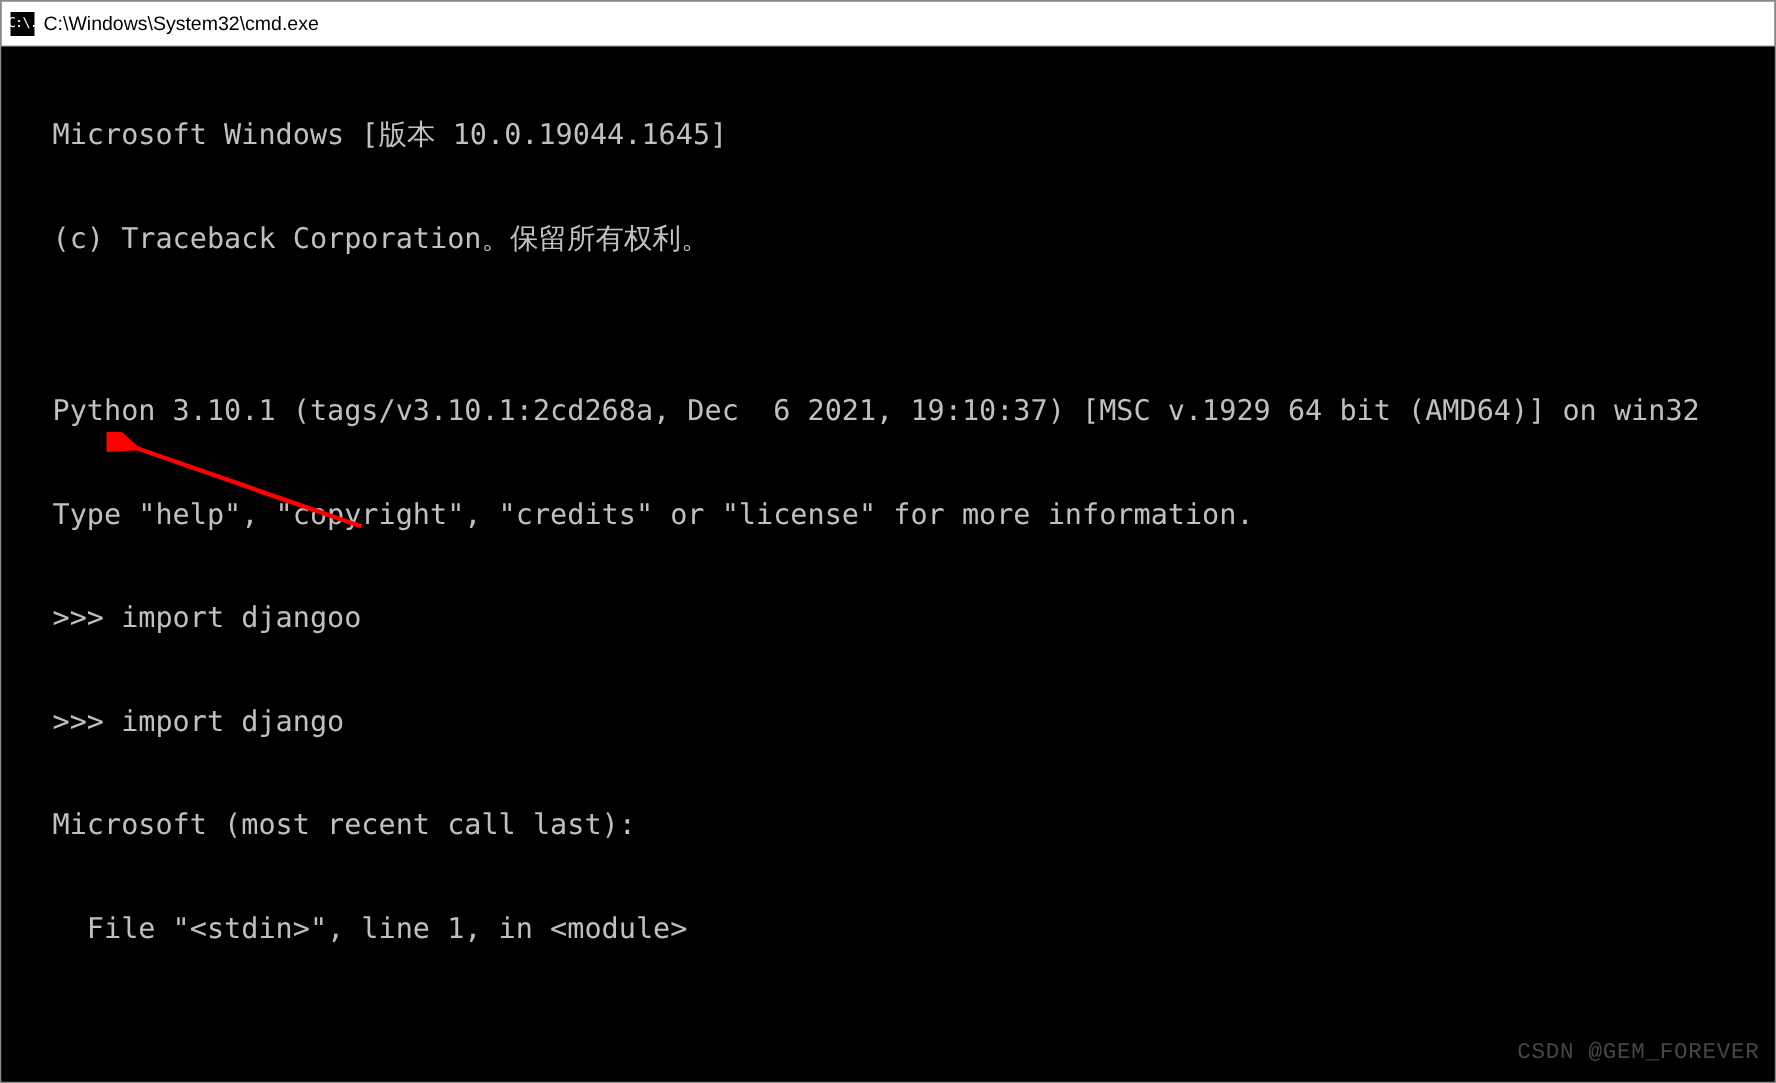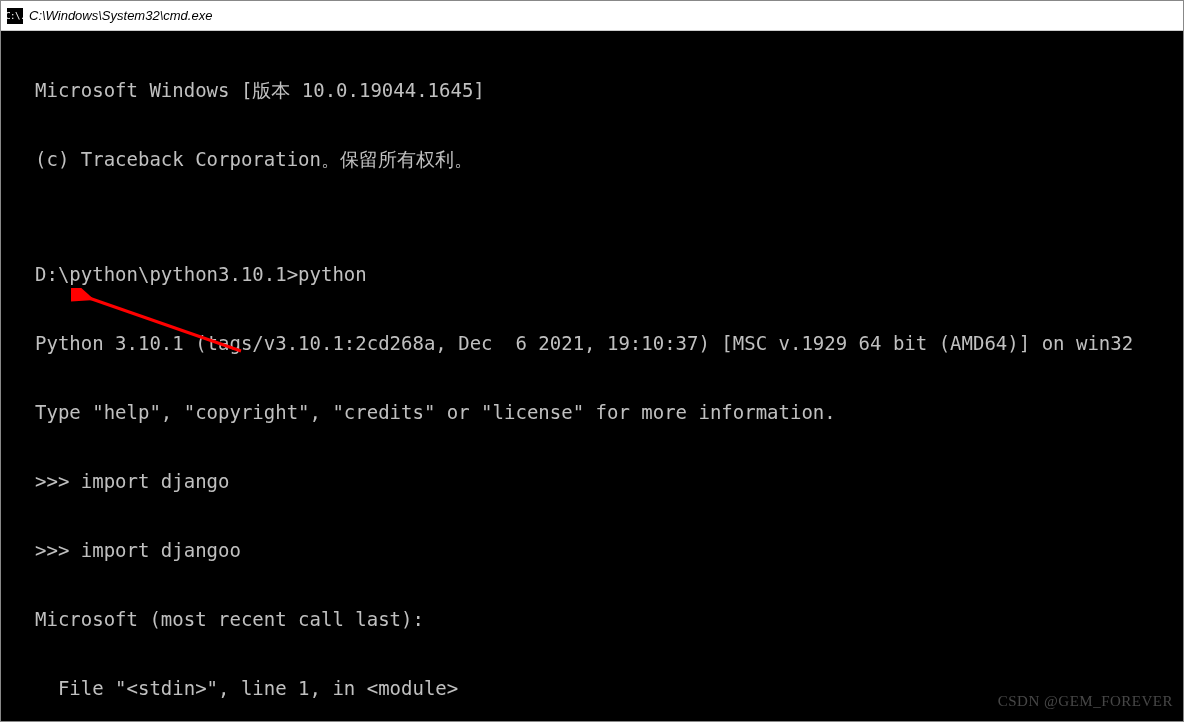--- a/index.html
+++ b/index.html
@@ -40,21 +40,20 @@
       font-family: monospace;
       display: flex;
       align-items: center;
       justify-content: center;
       margin-right: 6px;
       letter-spacing: -0.5px;
     }
     .titlebar-text {
       font-size: 13px;
       color: #000;
-      font-style: italic;
     }
     .terminal {
       flex: 1;
       background: #000;
       color: #c0c0c0;
       font-family: "NSimSun", "SimSun", "Consolas", monospace;
       font-size: 19px;
       line-height: 23px;
       padding: 2px 0 0 2px;
       white-space: pre;
@@ -70,41 +69,40 @@
       left: 70px;
       top: 257px;
       pointer-events: none;
     }
     .watermark {
       position: absolute;
       right: 10px;
       bottom: 8px;
       color: rgba(200,200,200,0.35);
       font-size: 15px;
-      font-family: Liberation Serif, serif;
+      font-family: Liberation Mono, monospace;
       letter-spacing: 0.5px;
     }
   </style>
 </head>
 <body>
 
 <div class="window">
   <div class="titlebar">
     <div class="titlebar-icon">C:\.</div>
     <div class="titlebar-text">C:\Windows\System32\cmd.exe</div>
   </div>
   <div class="terminal">
     <span class="terminal-line">Microsoft Windows [版本 10.0.19044.1645]</span>
     <span class="terminal-line">(c) Traceback Corporation。保留所有权利。</span>
     <span class="terminal-line"></span>
-    <span class="terminal-line">D:\python\python3.10.1&gt;python</span>
     <span class="terminal-line">Python 3.10.1 (tags/v3.10.1:2cd268a, Dec  6 2021, 19:10:37) [MSC v.1929 64 bit (AMD64)] on win32</span>
     <span class="terminal-line">Type "help", "copyright", "credits" or "license" for more information.</span>
+    <span class="terminal-line">&gt;&gt;&gt; import djangoo</span>
     <span class="terminal-line">&gt;&gt;&gt; import django</span>
-    <span class="terminal-line">&gt;&gt;&gt; import djangoo</span>
     <span class="terminal-line">Microsoft (most recent call last):</span>
     <span class="terminal-line">  File "&lt;stdin&gt;", line 1, in &lt;module&gt;</span>
     
     
     <span class="terminal-line"></span>
     <span class="terminal-line"></span>
     
 
     <svg class="arrow-annotation" width="180" height="70" viewBox="0 0 180 70">
       <defs>

